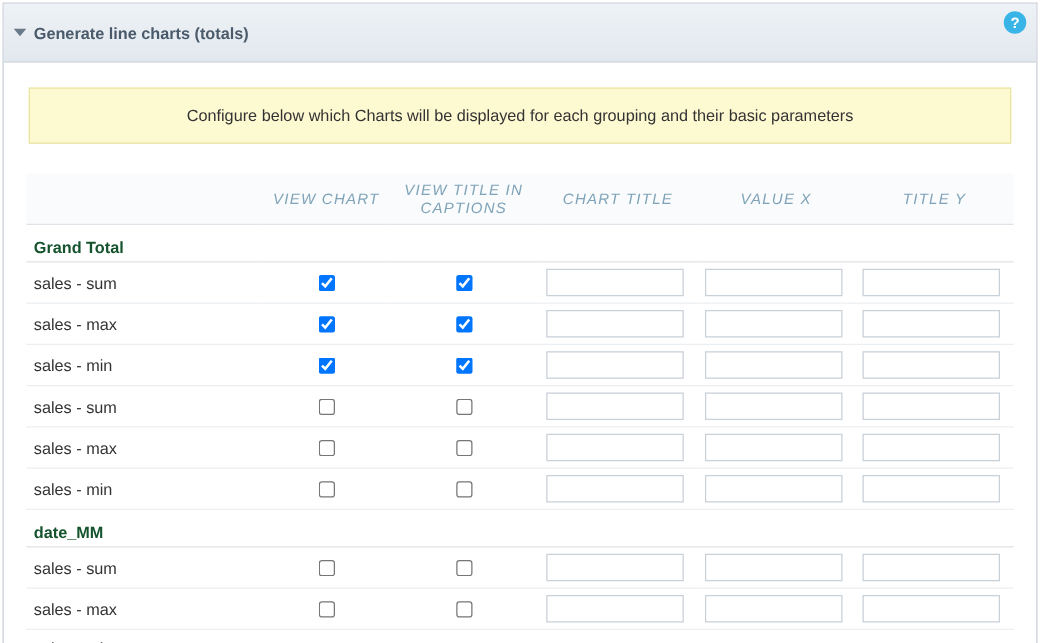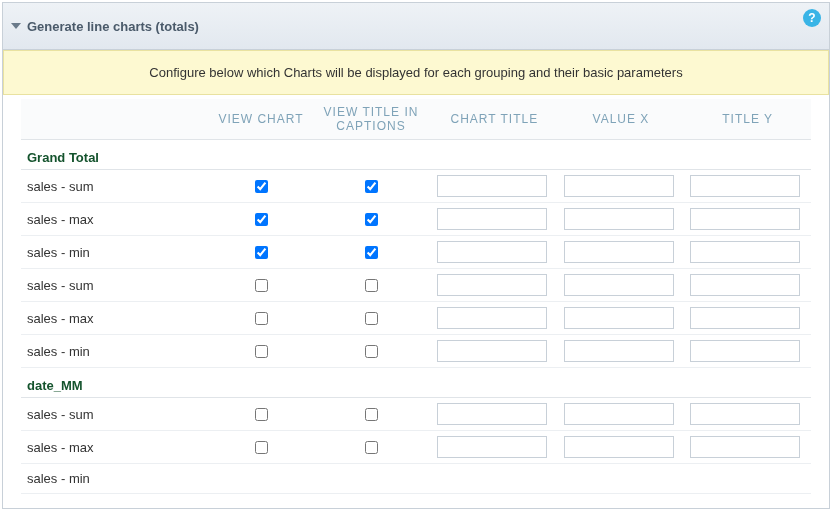--- a/index.html
+++ b/index.html
@@ -44,21 +44,21 @@
     background: #39b4e6;
     color: #fff;
     font-weight: bold;
     font-size: 12px;
     display: flex; align-items: center; justify-content: center;
     cursor: pointer;
   }
   .info-bar {
     background: #fdf9d1;
     border: 1px solid #e9e2a0;
-    margin: 0;
+    margin: 20px;
     padding: 14px 10px;
     text-align: center;
     color: #333;
     font-size: 13px;
   }
   .body {
     padding: 4px 18px 14px 18px;
   }
   .groupby {
     margin: 2px 0 4px 2px;
@@ -74,20 +74,21 @@
     color: #7fa3b8;
     font-weight: normal;
     letter-spacing: 1px;
     font-size: 12px;
     text-align: center;
     padding: 6px 4px;
     border-bottom: 1px solid #e0e4e8;
     background: #fafbfc;
     vertical-align: middle;
     height: 38px;
+    font-style: italic;
   }
   table.grid td {
     border-bottom: 1px solid #eceff2;
     padding: 5px 6px;
     height: 30px;
     vertical-align: middle;
   }
   table.grid tr.section td {
     font-weight: bold;
     color: #14532d;

